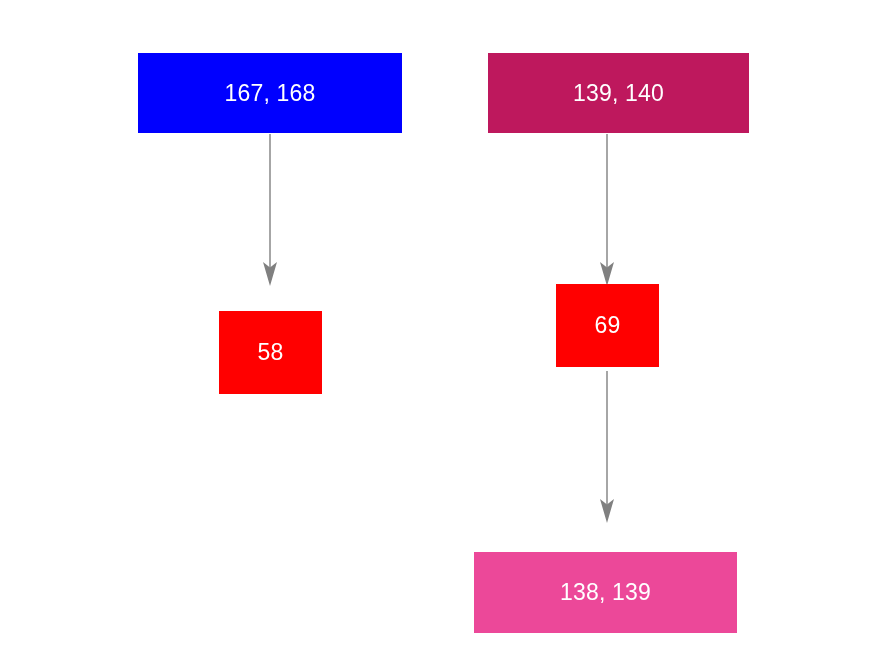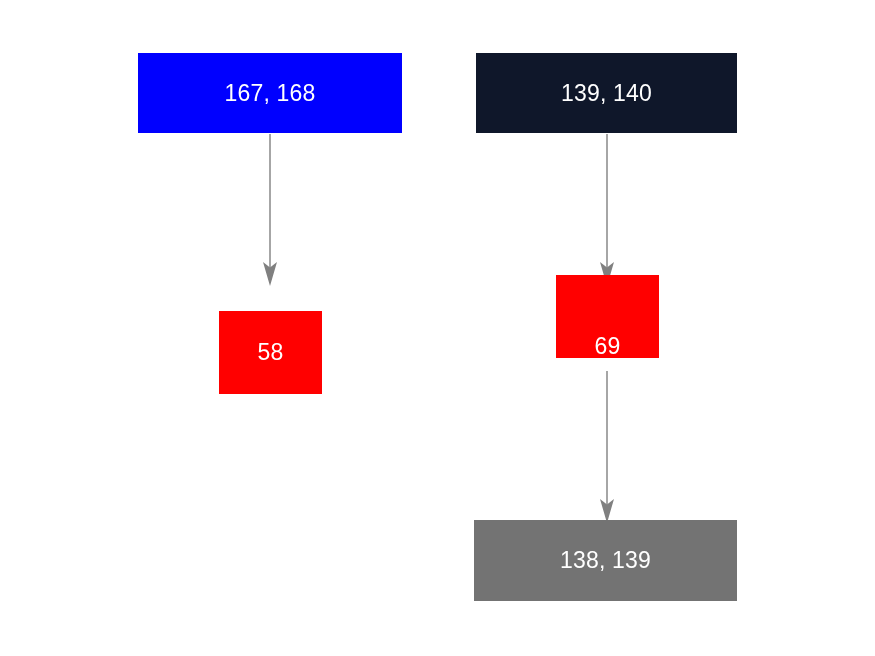--- a/index.html
+++ b/index.html
@@ -76,25 +76,25 @@
   </svg>
 
   <div class="node" style="left:138px; top:53px; width:264px; height:80px; background:#0000ff;">
     <span class="node-label">167, 168</span>
   </div>
 
   <div class="node" style="left:219px; top:287px; width:103px; height:83px; background:#ff0000;margin-top:24px;">
     <span class="node-label">58</span>
   </div>
 
-  <div class="node" style="left:476px; top:53px; width:261px; height:80px; background:#0f172a;">
+  <div class="node" style="left:488px; top:53px; width:261px; height:80px; background:#be185d;">
     <span class="node-label">139, 140</span>
   </div>
 
-  <div class="node" style="left:556px; top:275px; width:103px; height:83px; background:#ff0000;align-items:flex-end;">
+  <div class="node" style="left:556px; top:284px; width:103px; height:83px; background:#ff0000;">
     <span class="node-label">69</span>
   </div>
 
-  <div class="node" style="left:474px; top:520px; width:263px; height:81px; background:#737373;">
+  <div class="node" style="left:474px; top:552px; width:263px; height:81px; background:#ec4899;">
     <span class="node-label">138, 139</span>
   </div>
 
 </div>
 
 </body></html>

